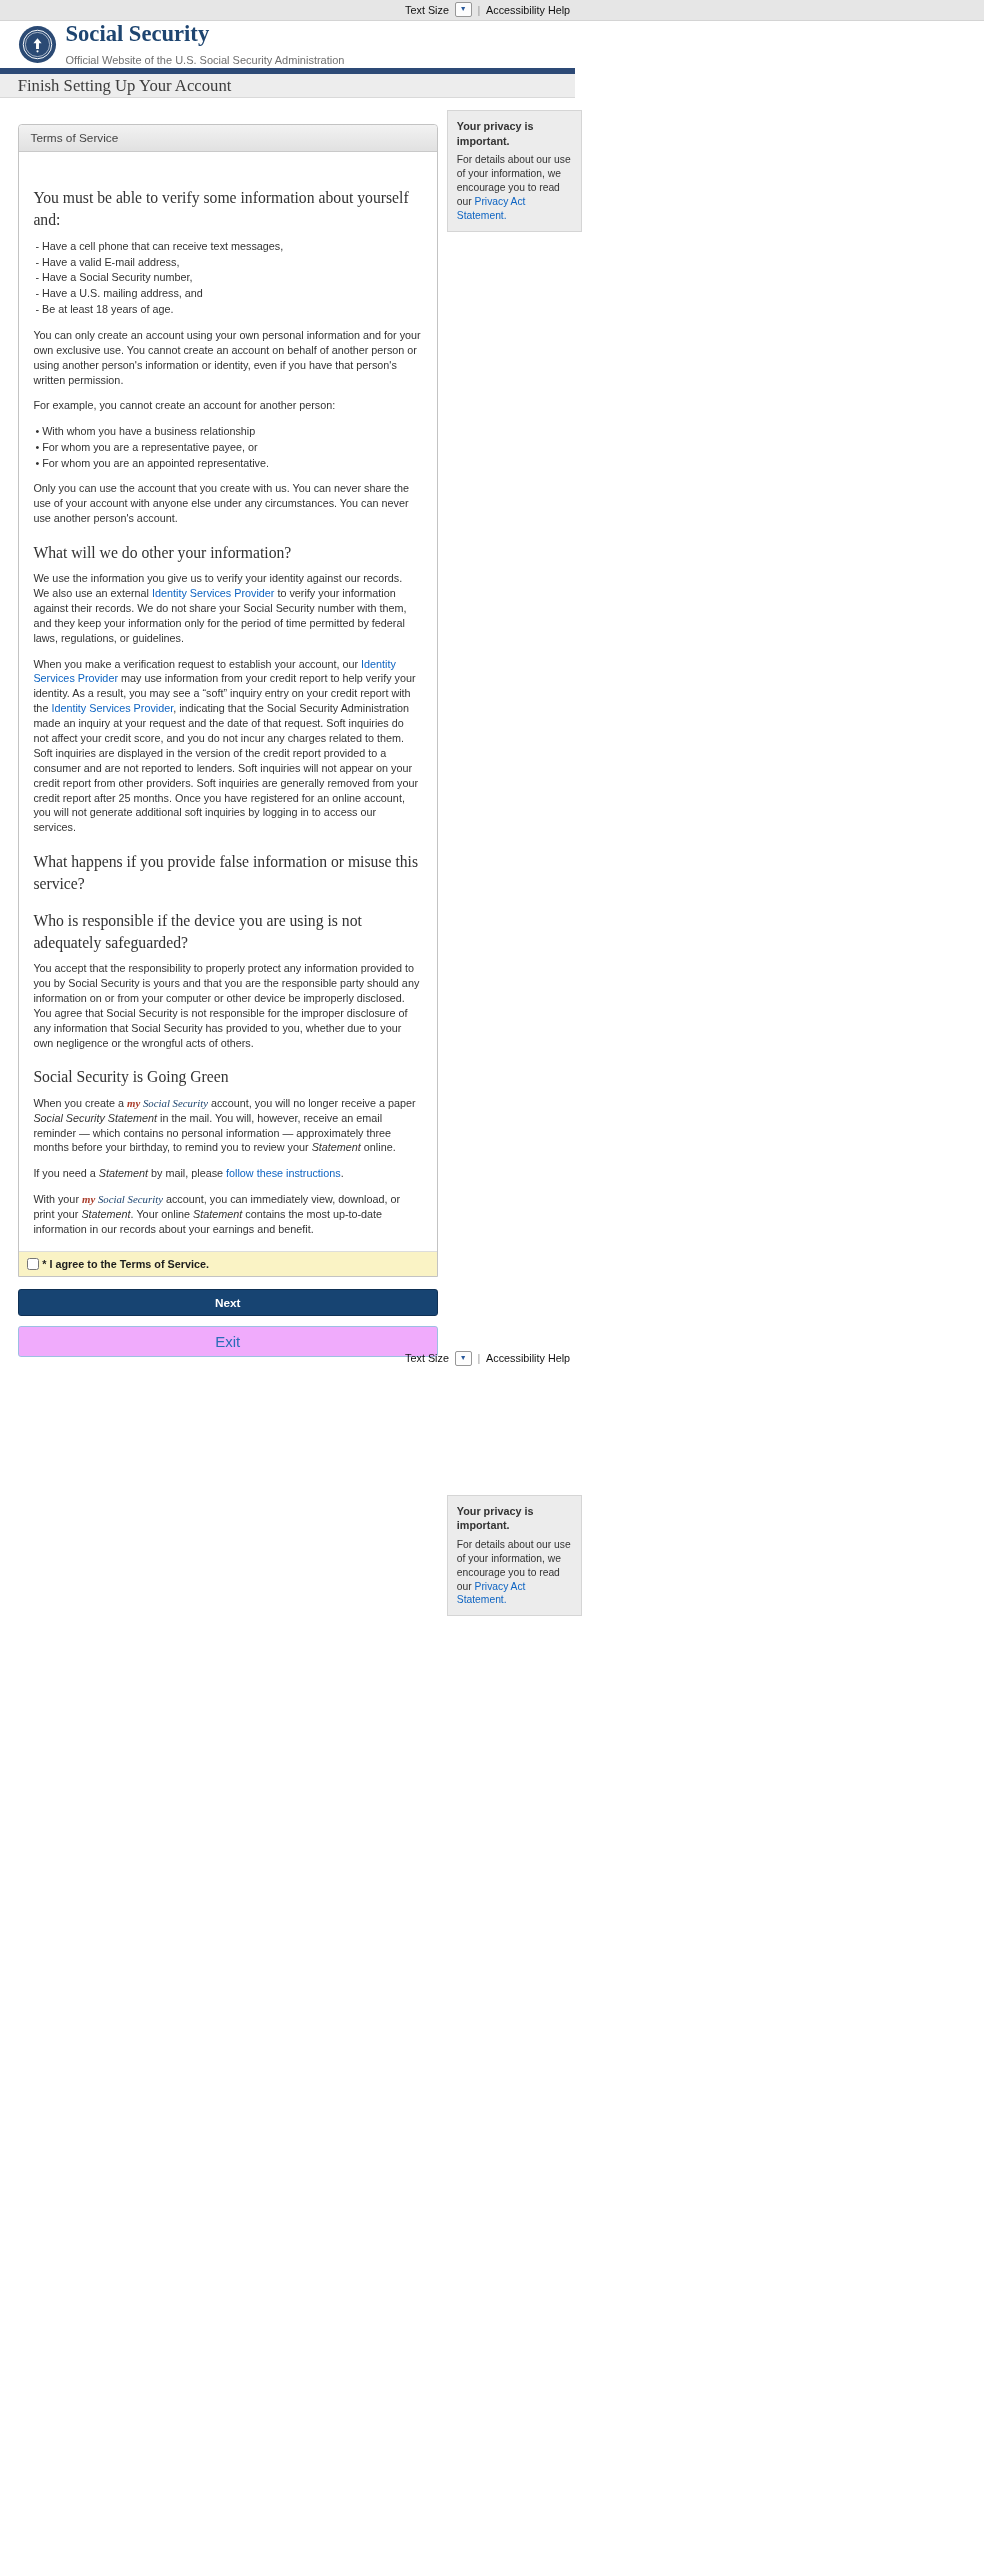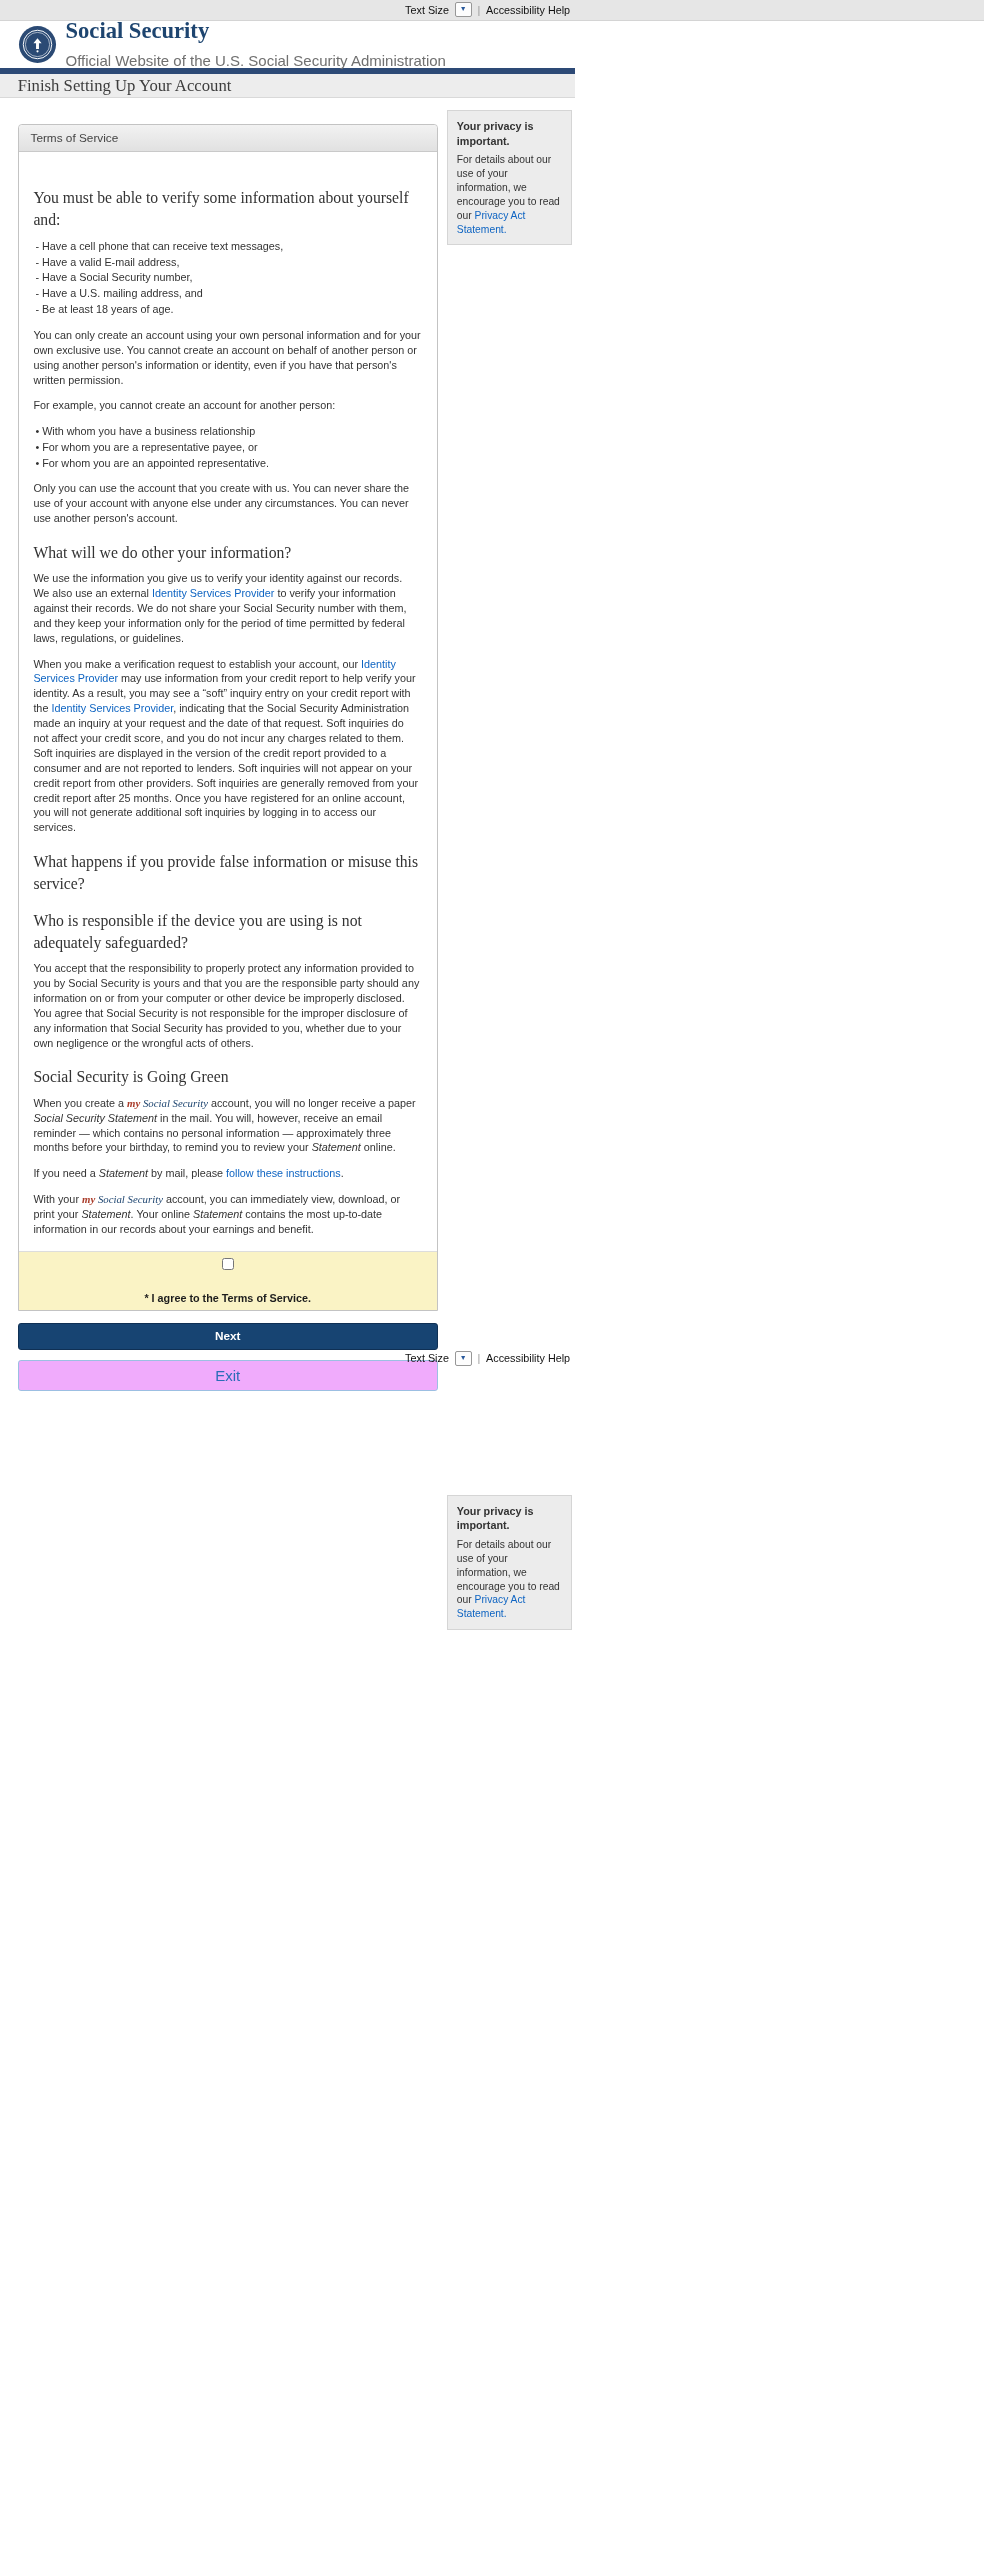--- a/index.html
+++ b/index.html
@@ -31,40 +31,40 @@
   .tb-link { color: #111; text-decoration: none; cursor: pointer; }
 
   
   .page { position: absolute; top: 20.6px; left: 0; width: 575px; background: #fff; }
   .site-header { height: 47px; display: flex; align-items: center; gap: 8.8px; padding-left: 17.7px; }
   .seal { width: 39px; height: 39px; flex: 0 0 auto; }
   .site-title {
     font-family: "Liberation Serif", serif; font-size: 22.6px; font-weight: bold;
     color: #1e4570; line-height: 1.05;
   }
-  .tagline { font-size: 15px; color: #707070; margin-top: 9px; }
+  .tagline { font-size: 11px; color: #707070; margin-top: 9px; }
   .blue-bar { height: 6.9px; background: #2d4a76; }
   .title-band {
     height: 24px; background: #ededed; border-bottom: 1px solid #d9d9d9;
     display: flex; align-items: center; padding-left: 17.7px;
     font-family: "Liberation Serif", serif; font-size: 16.7px; color: #3d3d3d;
   }
 
   .content { position: relative; padding: 11.8px 0 17.7px 17.7px; }
   .main-col { width: 420px; }
 
   .setup-box { border: 1px solid #c3c3c3; background: #fff; padding: 8.8px 11.8px 9.8px; }
   .setup-heading {
     font-size: 12.8px; font-weight: bold; color: #1d1d1d;
     padding-bottom: 6.9px; border-bottom: 1px solid #e3e3e3; margin-bottom: 6.9px;
   }
   .setup-box ol { margin: 0 0 0 29.5px; font-size: 10.8px; line-height: 1.55; color: #222; }
 
   .privacy-box {
-    position: absolute; left: 447px; top: 11.8px; width: 125px;
+    position: absolute; left: 447px; top: 11.8px; width: 135px;
     background: #ececec; border: 1px solid #d5d5d5;
     padding: 7.9px 8.8px; font-size: 10.3px; line-height: 1.35; color: #333;
   }
   .privacy-box.floating { position: absolute; }
   .privacy-title { font-weight: bold; font-size: 10.8px; margin-bottom: 4.9px; }
   a.link { color: #0e64c2; text-decoration: none; cursor: pointer; }
 
   .terms-panel { margin-top: 13.7px; border: 1px solid #c3c3c3; border-radius: 3.9px 3.9px 0 0; background: #fff; }
   .terms-header {
     background: linear-gradient(#f2f2f2, #e1e1e1);
@@ -80,21 +80,21 @@
   .terms-body p { margin: 0 0 10.8px; }
   .plain-list { list-style: none; margin: 0 0 10.8px 2px; }
   .plain-list li { margin-bottom: 1px; }
 
   .brand-my { font-family: "Liberation Serif", serif; font-style: italic; font-weight: bold; color: #a93a28; }
   .brand-ss { font-family: "Liberation Serif", serif; font-style: italic; color: #1e4570; }
   .em-it { font-style: italic; }
 
   .agree-row {
     background: #faf3c5; border-top: 1px solid #ddd;
-    padding: 5.9px 8.8px; display: flex; align-items: center; gap: 22px; flex-direction: column;
+    padding: 5.9px 8.8px; display: flex; align-items: center; gap: 3px;
   }
   .agree-row input[type="checkbox"] { width: 11.8px; height: 11.8px; cursor: pointer; }
   .agree-label { font-size: 10.8px; font-weight: bold; color: #1d1d1d; }
 
   .actions { margin-top: 11.8px; display: flex; gap: 9.8px; flex-direction: column; }
   .btn-next {
     background: #174472; color: #fff; font-weight: bold; font-size: 11.8px;
     padding: 5.9px 15.7px; border: 1px solid #0f3054; border-radius: 2.9px; cursor: pointer;
     font-family: "Liberation Sans", sans-serif;
   }

